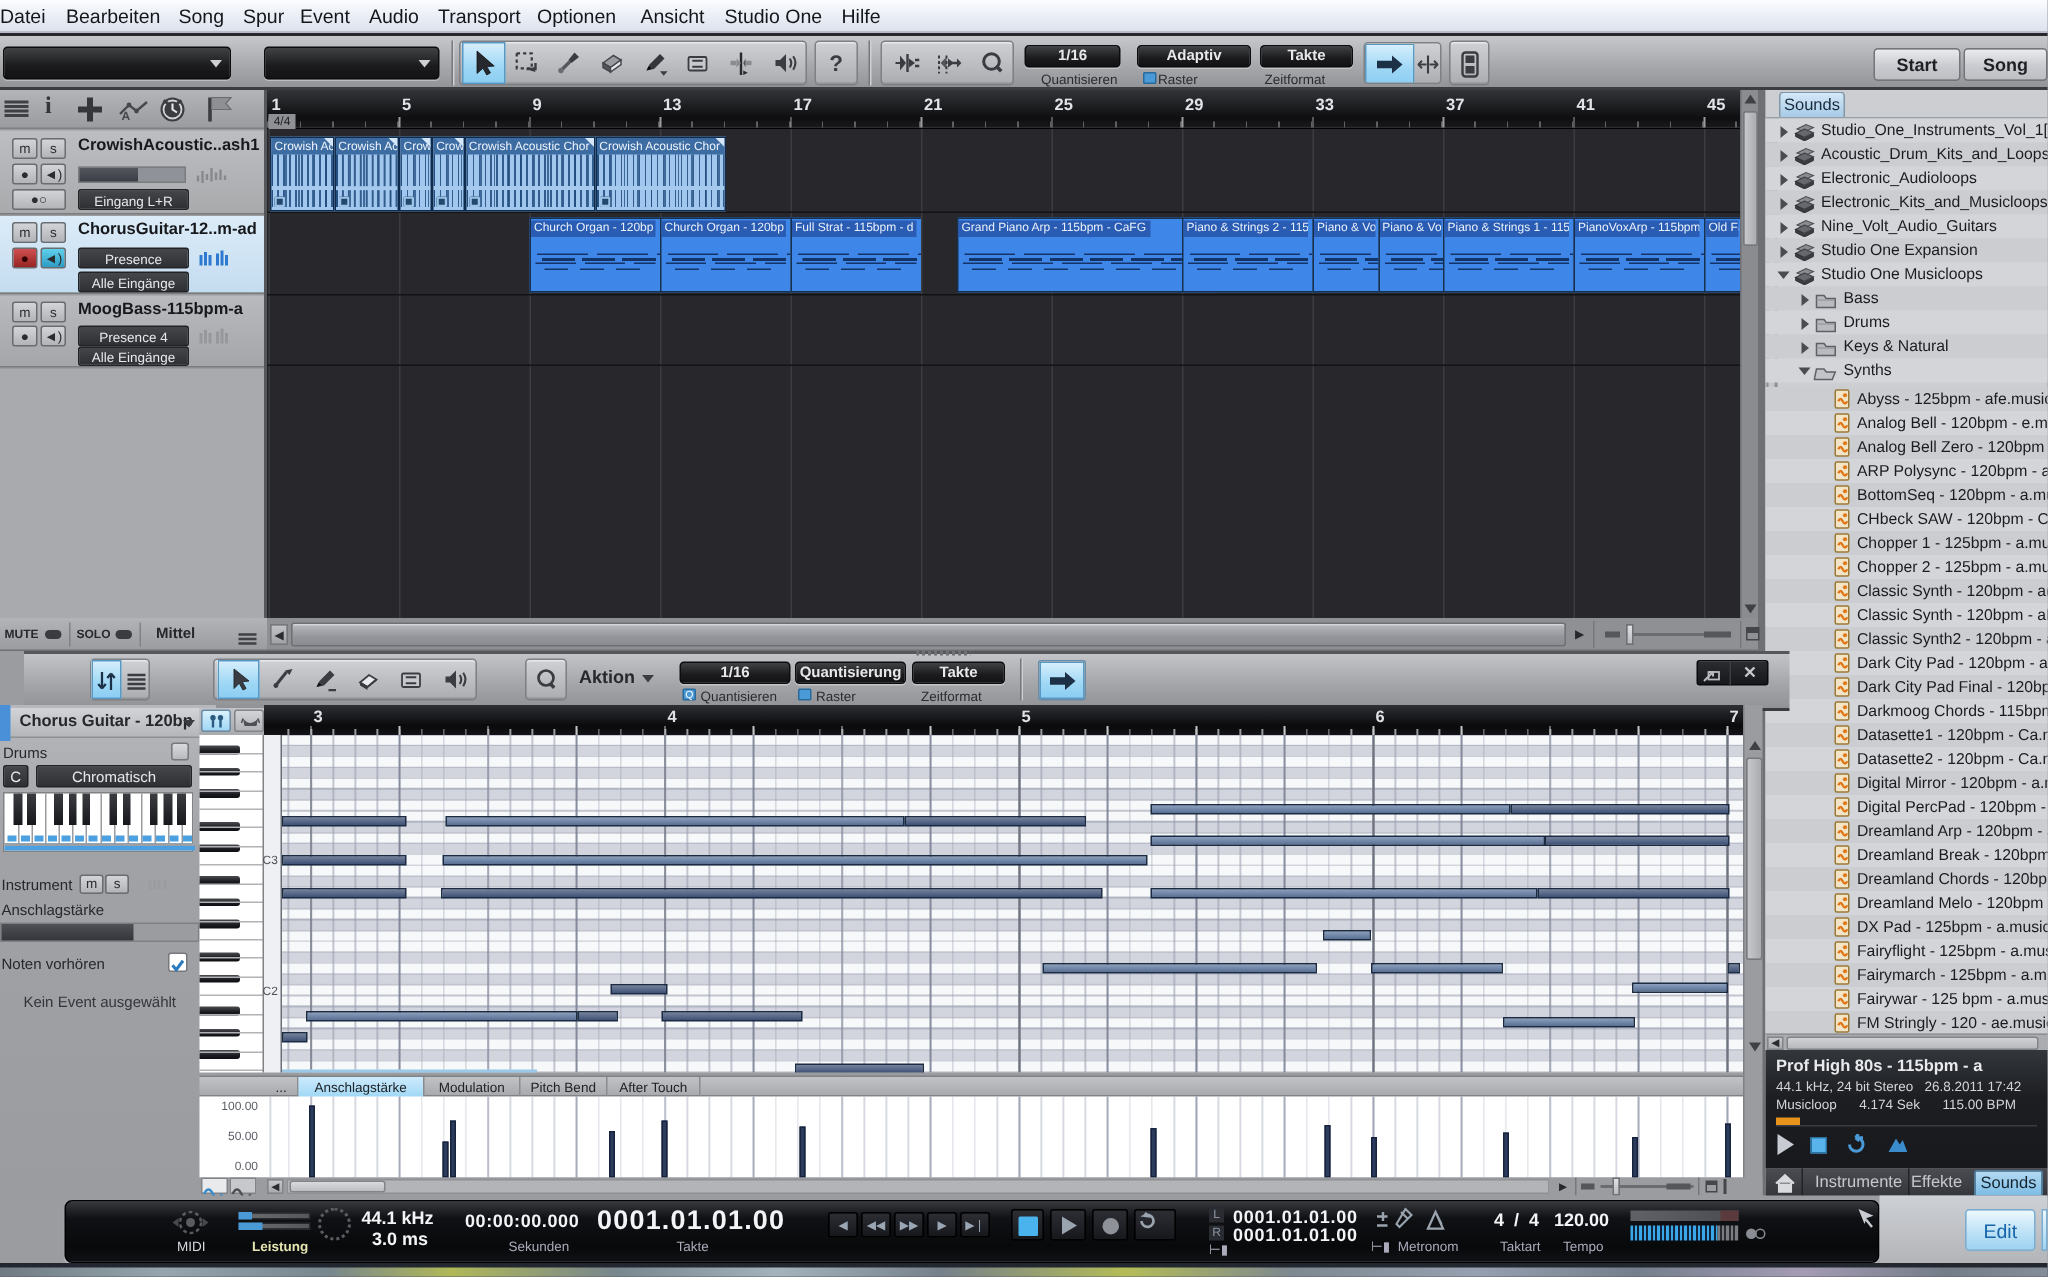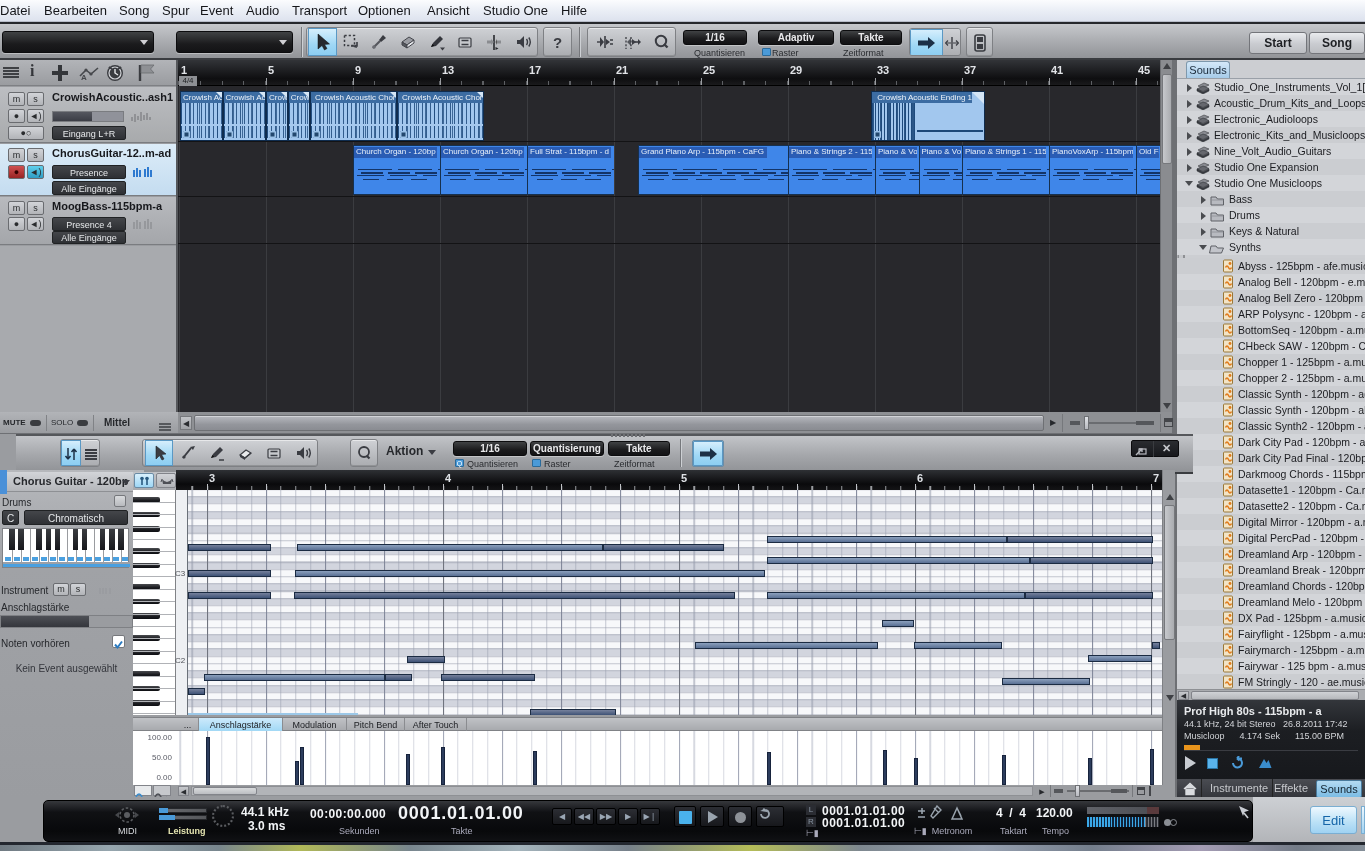--- a/index.html
+++ b/index.html
@@ -20,21 +20,21 @@
 #trackicons{left:0;top:60px;width:178px;height:26px;background:linear-gradient(#b2b4b8,#9a9ca0);border-bottom:1px solid #7e8084;}
 .trow{left:0;width:178px;}
 .mini{position:absolute;background:linear-gradient(#d2d4d8,#b2b4b8);border:1px solid #6a6c70;border-radius:2px;font-size:9px;color:#2a2c2e;text-align:center;line-height:12px;}
 .dkb{position:absolute;background:linear-gradient(#44464a,#2e3034);border:1px solid #202224;border-radius:2px;color:#e6e8ea;font-size:9px;text-align:center;}
 .tname{position:absolute;left:52px;font-size:11px;font-weight:bold;color:#17181c;white-space:nowrap;}
 
 #ruler{left:178px;top:60px;width:982px;height:26px;background:linear-gradient(#323438,#0e0e10 75%,#1a1a1c);border-bottom:1px solid #000;}
 #ruler b{position:absolute;top:4px;font-size:11px;color:#e2e4e8;font-weight:bold;}
 #arrange{left:178px;top:86px;width:982px;height:326px;background:#28282c;overflow:hidden;}
 .aclip{position:absolute;top:5px;height:50px;background:#a2c7ee;border:1px solid #0f2c4e;overflow:hidden;}
-.aclip .nm{position:absolute;left:0;top:0;right:0;height:11px;background:#3c6ca2;color:#eef4fb;font-size:8px;line-height:11px;padding-left:2px;white-space:nowrap;overflow:hidden;text-align:right;}
+.aclip .nm{position:absolute;left:0;top:0;right:0;height:11px;background:#3c6ca2;color:#eef4fb;font-size:8px;line-height:11px;padding-left:2px;white-space:nowrap;overflow:hidden;}
 .wave{position:absolute;left:0;right:0;top:11px;bottom:2px;
  background:
  linear-gradient(transparent 0 60%,#a6c9ee 60% 67%,transparent 67%),
  repeating-linear-gradient(90deg,rgba(30,74,124,.85) 0 1px,transparent 1px 4px),
  repeating-linear-gradient(90deg,rgba(30,74,124,.75) 0 1px,transparent 1px 9px);}
 .mclip{position:absolute;top:0;height:50px;background:#3f86e9;border-left:1px solid #16304e;border-top:1px solid #16304e;border-bottom:1px solid #16304e;overflow:hidden;}
 .mclip .nm{position:absolute;left:0;top:1px;background:#2a5cb4;color:#e8f0fa;font-size:8px;line-height:10px;padding:0 3px 1px 2px;white-space:nowrap;max-width:97%;overflow:hidden;}
 .mdash{position:absolute;height:1.5px;background:repeating-linear-gradient(90deg,#16386e 0 7px,transparent 7px 11px);}
 .note{position:absolute;height:7px;background:linear-gradient(#7e93b2,#4f6488);border:1px solid #1b2b42;}
 .vline{position:absolute;top:0;bottom:0;width:1px;background:#3b3c40;}
@@ -303,27 +303,20 @@
         <div class="wave"></div>
         <div class="abs" style="right:0;top:0;width:0;height:0;border-left:6px solid transparent;border-top:6px solid #d5e6f6;"></div>
         <div class="abs" style="left:2px;bottom:2px;width:7px;height:7px;background:#23486e;border-radius:1px;box-shadow:inset 0 0 0 1.5px #9cc2e8;"></div>
       </div>
 <div class="aclip" style="left:218.5px;width:87.0px;">
         <div class="nm">Crowish Acoustic Chor</div>
         <div class="wave"></div>
         <div class="abs" style="right:0;top:0;width:0;height:0;border-left:6px solid transparent;border-top:6px solid #d5e6f6;"></div>
         <div class="abs" style="left:2px;bottom:2px;width:7px;height:7px;background:#23486e;border-radius:1px;box-shadow:inset 0 0 0 1.5px #9cc2e8;"></div>
       </div>
-<div class="aclip" style="left:693px;width:114px;">
-        <div class="nm" style="right:12px;">Crowish Acoustic Ending 1</div>
-        <div class="abs" style="right:0;top:0;width:0;height:0;border-left:12px solid transparent;border-top:12px solid #d5e6f6;"></div>
-        <div class="abs" style="left:0;top:11px;width:45px;bottom:0;background:repeating-linear-gradient(90deg,#1e4a7c 0 1px,transparent 1px 3px),repeating-linear-gradient(90deg,rgba(30,74,124,.9) 0 2px,transparent 2px 8px);"></div>
-        <div class="abs" style="left:45px;right:1px;top:38px;height:2px;background:#1d4878;"></div>
-        <div class="abs" style="left:2px;bottom:2px;width:7px;height:7px;background:#23486e;border-radius:1px;box-shadow:inset 0 0 0 1.5px #9cc2e8;"></div>
-      </div>
 <div class="mclip" style="left:175px;width:87px;top:59px;">
         <div class="nm">Church Organ - 120bp</div>
 <div class="mdash" style="left:4px;width:82px;top:23px;height:1px;background:repeating-linear-gradient(90deg,#133468 0 34px,transparent 34px 40px);"></div>
 <div class="mdash" style="left:7px;width:77px;top:26px;height:1.5px;background:repeating-linear-gradient(90deg,#133468 0 22px,transparent 22px 27px);"></div>
 <div class="mdash" style="left:3px;width:80px;top:29px;height:1px;background:repeating-linear-gradient(90deg,#133468 0 27px,transparent 27px 33px);"></div>
 <div class="mdash" style="left:9px;width:70px;top:33px;height:1px;background:repeating-linear-gradient(90deg,#133468 0 16px,transparent 16px 24px);"></div>
 </div>
 <div class="mclip" style="left:262px;width:87px;top:59px;">
         <div class="nm">Church Organ - 120bp</div>
 <div class="mdash" style="left:4px;width:82px;top:23px;height:1px;background:repeating-linear-gradient(90deg,#133468 0 34px,transparent 34px 40px);"></div>
@@ -391,21 +384,21 @@
 <div class="abs" style="left:1160px;top:60px;width:12px;height:352px;background:#8a8c90;border-left:1px solid #6e7074;">
 <div class="abs" style="left:1px;top:14px;width:10px;height:90px;background:linear-gradient(90deg,#c6c8cc,#aaacb0);border:1px solid #76787c;border-radius:2px;"></div>
 <div class="abs" style="left:2px;top:3px;width:0;height:0;border-left:4px solid transparent;border-right:4px solid transparent;border-bottom:6px solid #3e4044;"></div>
 <div class="abs" style="left:2px;bottom:3px;width:0;height:0;border-left:4px solid transparent;border-right:4px solid transparent;border-top:6px solid #3e4044;"></div>
 </div>
 <div class="abs" style="left:1172px;top:60px;width:5px;height:737px;background:#6e7074;"></div>
 <div class="abs" style="left:0;top:412px;width:178px;height:22px;background:linear-gradient(#b2b4b8,#9a9ca0);border-bottom:1px solid #6e7074;">
 <div class="abs" style="left:3px;top:6px;font-size:8px;font-weight:bold;color:#26282c;">MUTE</div>
       <div class="abs" style="left:30px;top:8px;width:11px;height:6px;background:#3a3c40;border-radius:3px;"></div>
 <div class="abs" style="left:46px;top:3px;width:1px;height:16px;background:#808286;"></div>
-<div class="abs" style="left:51px;top:6px;font-size:8px;font-weight:normal;color:#26282c;">SOLO</div>
+<div class="abs" style="left:51px;top:6px;font-size:8px;font-weight:bold;color:#26282c;">SOLO</div>
       <div class="abs" style="left:77px;top:8px;width:11px;height:6px;background:#3a3c40;border-radius:3px;"></div>
 <div class="abs" style="left:93px;top:3px;width:1px;height:16px;background:#808286;"></div>
 <div class="abs" style="left:104px;top:5px;font-size:10px;font-weight:bold;color:#26282c;">Mittel</div>
 <div class="abs" style="left:158px;top:6px;"><svg width="14" height="10" viewBox="0 0 14 10" style="" xmlns="http://www.w3.org/2000/svg">
           <path d="M1 2 h12 M1 5 h12 M1 8 h12" stroke="#3e4044" stroke-width="1.6"></path>
         </svg></div>
 </div>
 <div class="abs" style="left:178px;top:412px;width:994px;height:22px;background:#8e9094;border-bottom:1px solid #6e7074;">
 <div class="abs" style="left:2px;top:4px;width:12px;height:14px;background:linear-gradient(#c2c4c8,#a0a2a6);border:1px solid #76787c;text-align:center;font-size:8px;line-height:14px;color:#2a2c30;">◀</div>
 <div class="abs" style="left:16px;top:3px;width:850px;height:16px;background:linear-gradient(#b8bac0,#94969c 60%,#8a8c92);border:1px solid #6e7074;border-radius:2px;box-shadow:inset 0 1px 0 rgba(255,255,255,.4);"></div>

